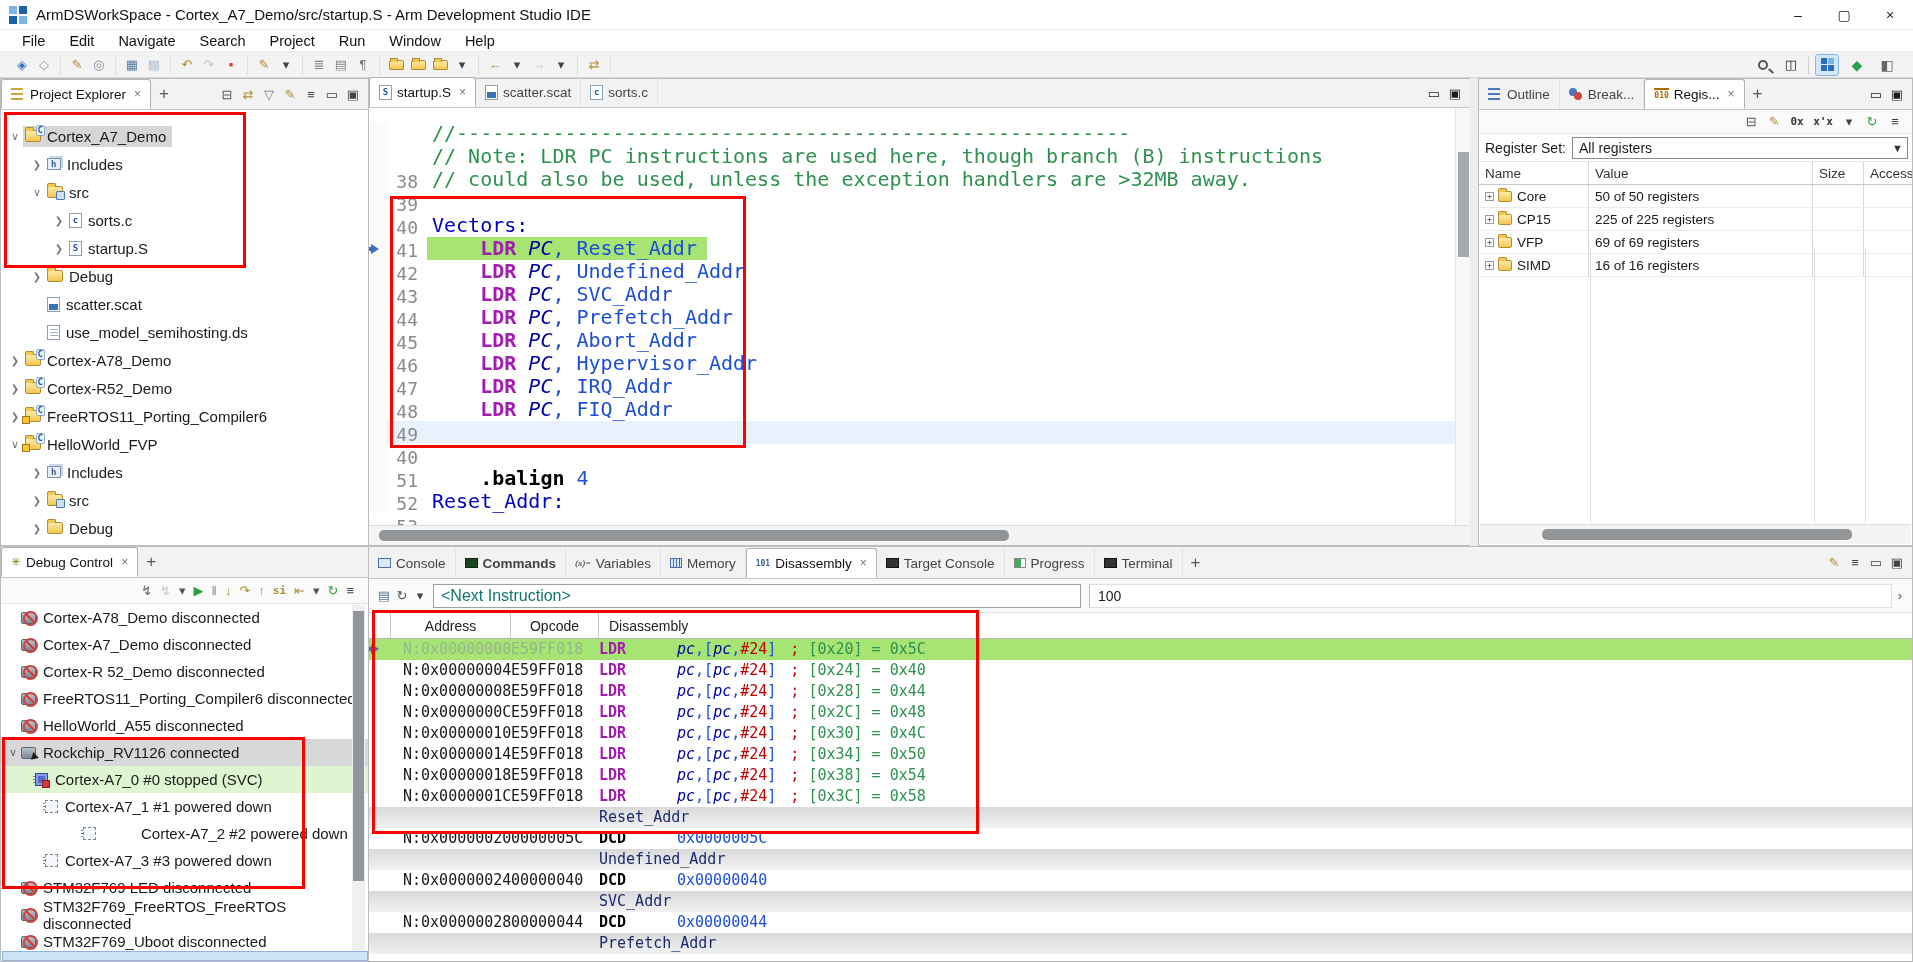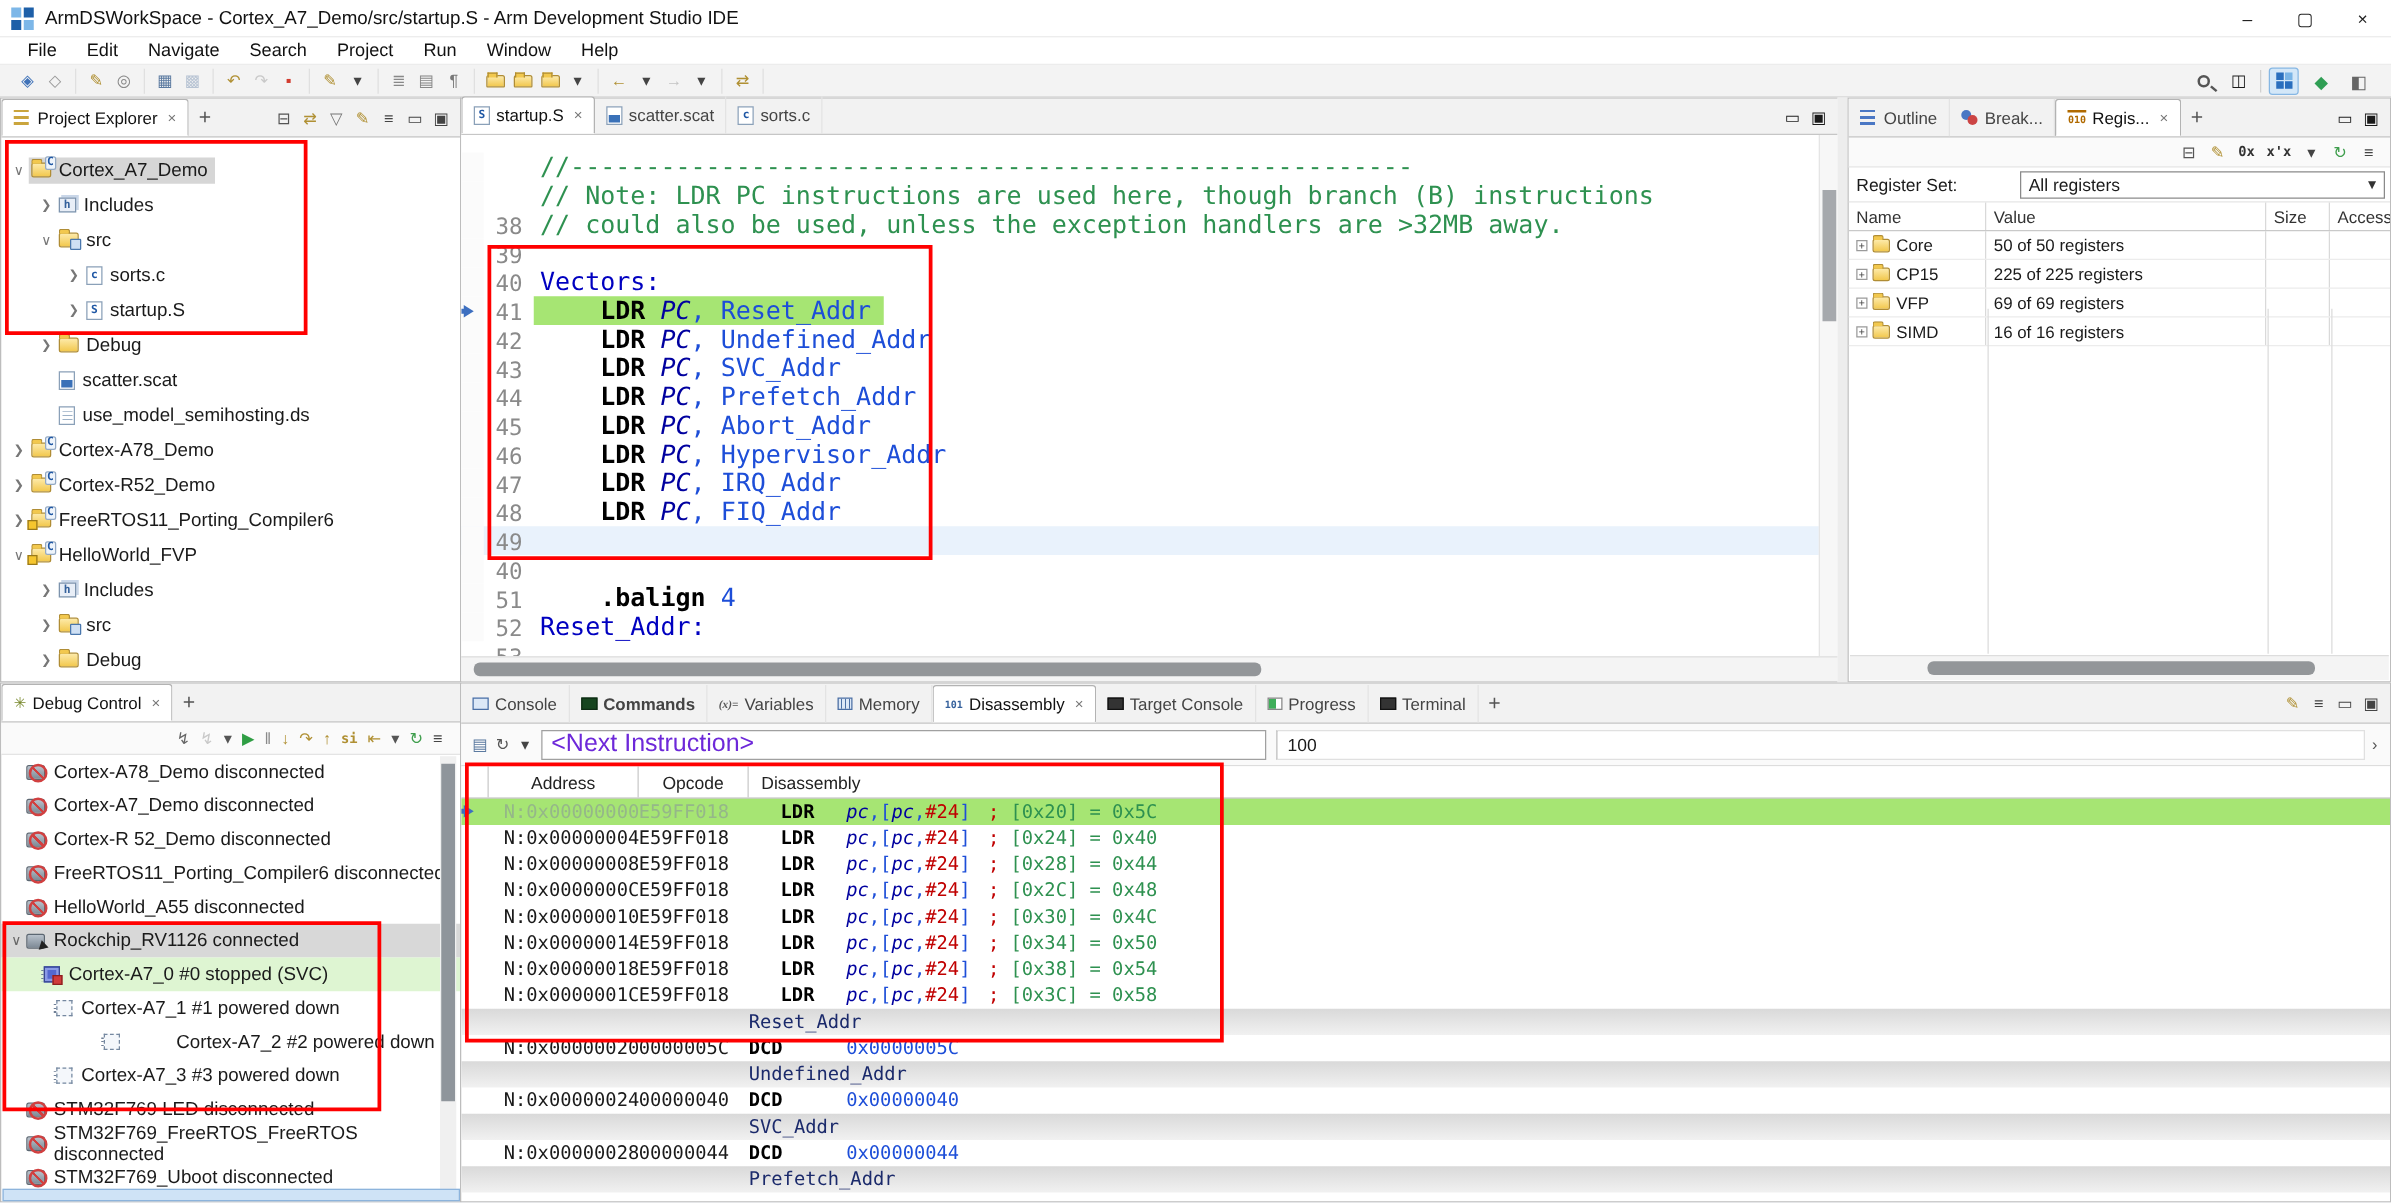--- a/index.html
+++ b/index.html
@@ -132,56 +132,56 @@
   .cline { display:flex; height:23px; line-height:23px; font-family:"DejaVu Sans Mono",monospace; font-size:20px; white-space:pre; }
   .cline .ruler { width:18px; flex:none; position:relative; background:#fbfbfb; }
   .cline .lnum { width:40px; flex:none; text-align:right; padding-right:8px; color:#8a8a8a; background:#ffffff;
                  border-right:1px solid #e2e2e2; font-size:18px;margin-top:48px; }
   .cline .ctext { padding-left:5px; }
   .cline.cursorline { background:#e9f2fc; }
   .cline .ctext.hl-exec { background:#a6e573; padding-right:10px; }
   .exarrow { position:absolute; left:2px; top:7px; width:0; height:0; border-left:8px solid #3d6fc0;
              border-top:5px solid transparent; border-bottom:5px solid transparent; }
   .exarrow:before { content:""; position:absolute; left:-10px; top:-2px; width:4px; height:4px; background:#3d6fc0; }
-  .sg-cm { color:#2e9150; } .sg-kw { color:#000000; font-weight:bold;text-align:center; } .sg-reg { color:#00009f; font-style:italic; }
+  .sg-cm { color:#2e9150; } .sg-kw { color:#a21caf; font-weight:bold; } .sg-reg { color:#00009f; font-style:italic; }
   .sg-lbl { color:#0000c0; } .sg-pln { color:#1d4ed8; } .sg-imm { color:#c00000; } .sg-dir { color:#000; font-weight:bold; }
   #editor-hscroll { position:absolute; left:0; bottom:0; right:0; height:20px; background:#f4f4f4; border-top:1px solid #ddd; }
   #editor-hscroll b { position:absolute; left:10px; top:4px; width:630px; height:11px; background:#939699; border-radius:5px; }
   #editor-vscroll { position:absolute; right:0; top:29px; width:15px; bottom:20px; background:#f7f7f7; border-left:1px solid #e5e5e5; }
   #editor-vscroll b { position:absolute; left:2px; top:44px; width:11px; height:105px; background:#a6a9ad; }
 
   
   #registers { left:1478px; top:78px; width:435px; height:468px; }
   #reg-toolbar { height:24px; display:flex; align-items:center; justify-content:flex-end; gap:9px; padding-right:10px;
                  background:#fafafa; border-bottom:1px solid #e6e6e6; font-size:12px; }
   #regset-row { height:28px; display:flex; align-items:center; padding:0 4px 0 6px; gap:6px; border-bottom:1px solid #e6e6e6; }
   #regset-label { font-size:14px; }
   #regset-select { flex:1; height:22px; border:1px solid #8a8a8a; background:#fff; display:flex; align-items:center;
-                   padding-left:6px; font-size:14px; position:relative;margin-left:44px; }
+                   padding-left:6px; font-size:14px; position:relative; }
   #regset-select .arr { margin-left:auto; margin-right:4px; color:#333; font-size:11px; }
   .rtable { position:relative; font-size:13.5px; }
   .rhead, .rrow { display:flex; height:23px; align-items:center; }
   .rhead { border-bottom:1px solid #c9c9c9; color:#333; }
   .rcell { height:100%; display:flex; align-items:center; padding-left:6px; border-right:1px solid #d9d9d9; overflow:hidden; white-space:nowrap; }
   .c-name { width:110px; } .c-val { width:224px; } .c-size { width:51px; } .c-acc { flex:1; border-right:none; }
   .rrow { border-bottom:1px solid #ececec; }
   .rrow .exp { width:9px; height:9px; border:1px solid #9a9a9a; background:#fff; font:8px/7px "DejaVu Sans Mono",monospace;
                text-align:center; color:#444; margin-right:4px; flex:none; }
   .rrow .folder { margin-right:5px; width:14px; height:11px; }
   #reg-grid { position:absolute; left:1px; top:168px; bottom:22px; right:1px; }
   #reg-grid i { position:absolute; top:0; bottom:0; width:1px; background:#dcdcdc; }
   #reg-hscroll { position:absolute; left:1px; right:1px; bottom:1px; height:20px; background:#f4f4f4; border-top:1px solid #ddd; }
   #reg-hscroll b { position:absolute; left:62px; top:4px; width:310px; height:11px; background:#939699; border-radius:5px; }
 
   
   #console { left:368px; top:546px; width:1545px; height:416px; }
   #console .tabstrip { height:32px; }
   #console-toolbar { height:34px; display:flex; align-items:center; background:#fafafa; border-bottom:1px solid #ddd; padding:0 4px; }
-  #addr-combo { width:580px; height:24px; border:1px solid #a0a0a0; background:#fff; margin-left:6px;
-                display:flex; align-items:center; padding-left:7px; font-size:20px; color:#6d28d9; }
+  #addr-combo { width:648px; height:24px; border:1px solid #a0a0a0; background:#fff; margin-left:6px;
+                display:flex; align-items:center; padding-left:7px; font-size:16px; color:#0f766e; }
   #count-field { flex:1; height:24px; border:1px solid #e0e0e0; border-left:1px solid #bbb; background:#fff; margin-left:8px;
                  display:flex; align-items:center; padding-left:8px; font-size:14px; }
   #console-toolbar .chev { color:#555; padding:0 6px; font-size:13px; }
 
   #disasm { position:absolute; left:0; top:66px; right:0; bottom:0; overflow:hidden; font-family:"DejaVu Sans Mono",monospace; font-size:15px; }
   .dhead { display:flex; height:26px; align-items:center; border-bottom:1px solid #b9b9b9; background:#fff;
            font-family:"Liberation Sans",sans-serif; font-size:14px; color:#222; }
   .dhead span { display:flex; align-items:center; justify-content:center; height:100%; border-right:1px solid #c9c9c9; }
   .dh-gut { width:22px; border-right:1px solid #c9c9c9; }
   .dh-addr { width:120px; } .dh-op { width:88px; }

